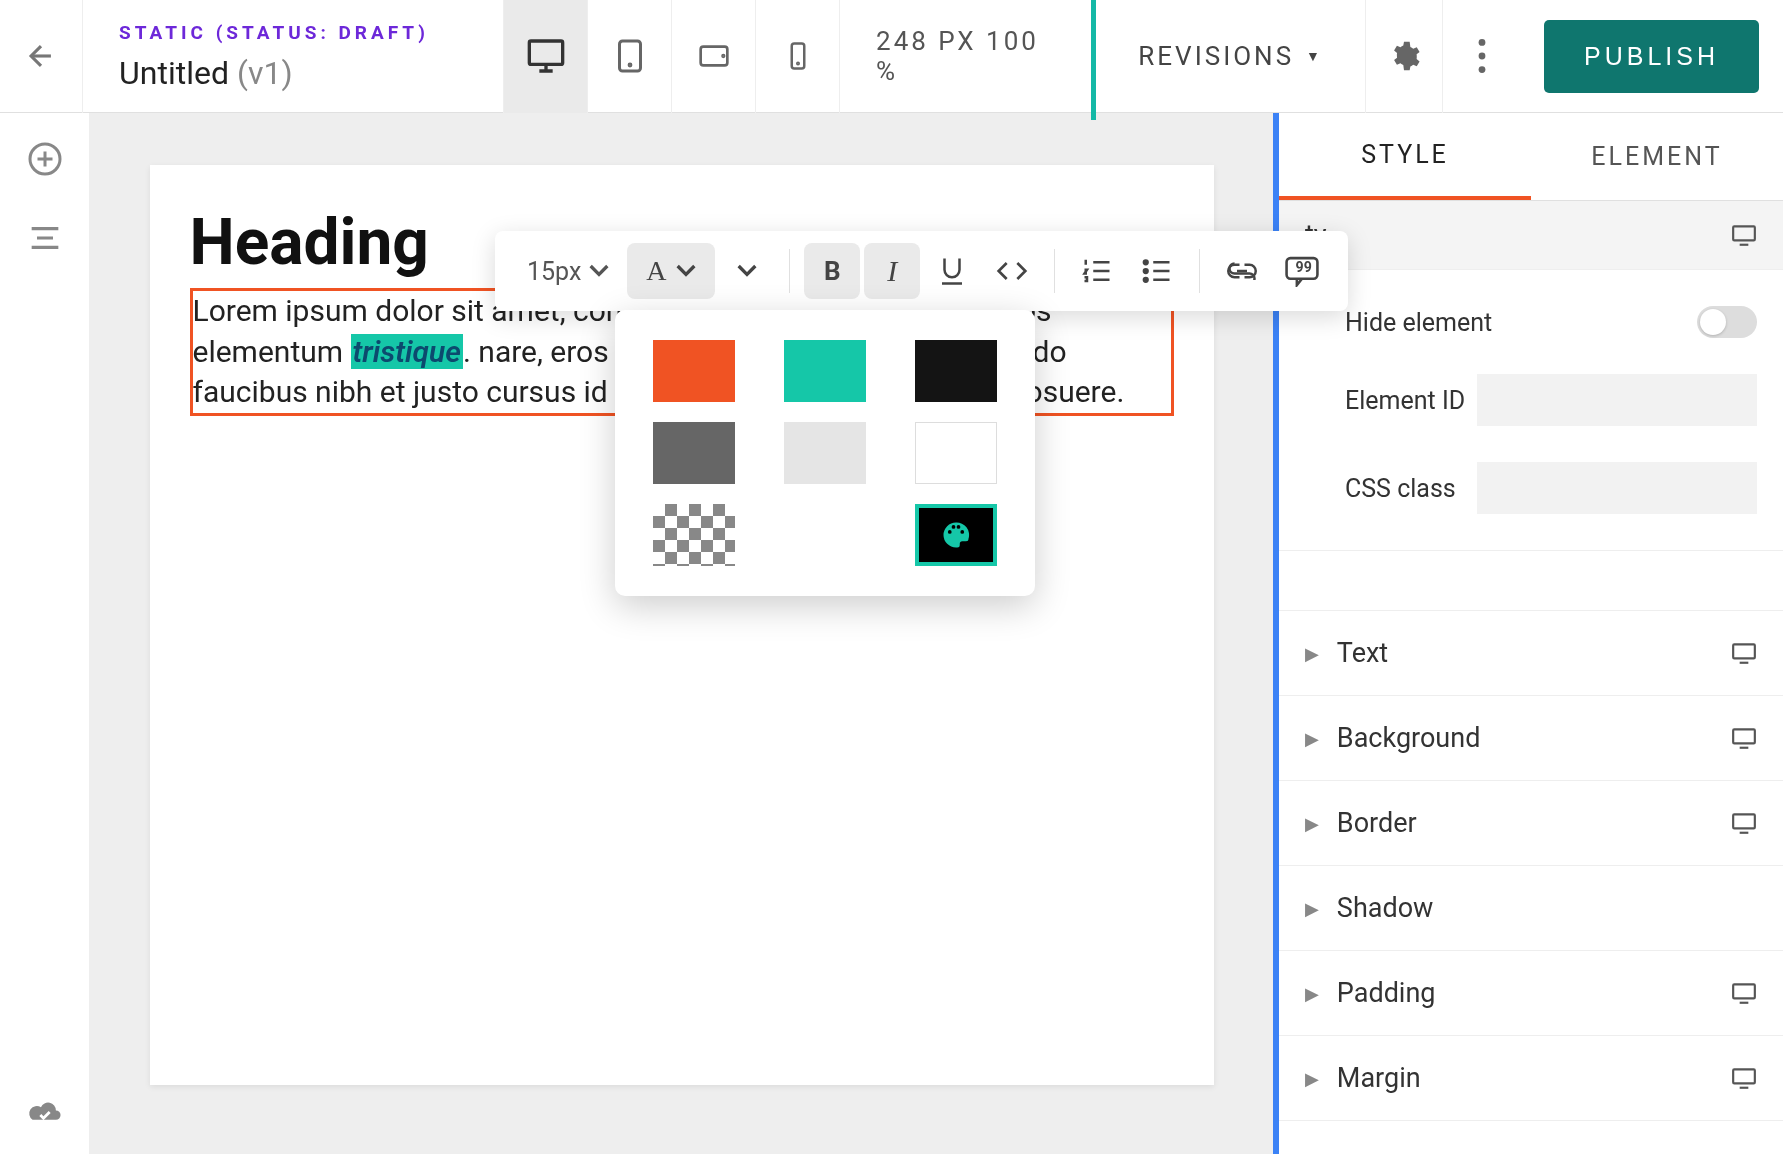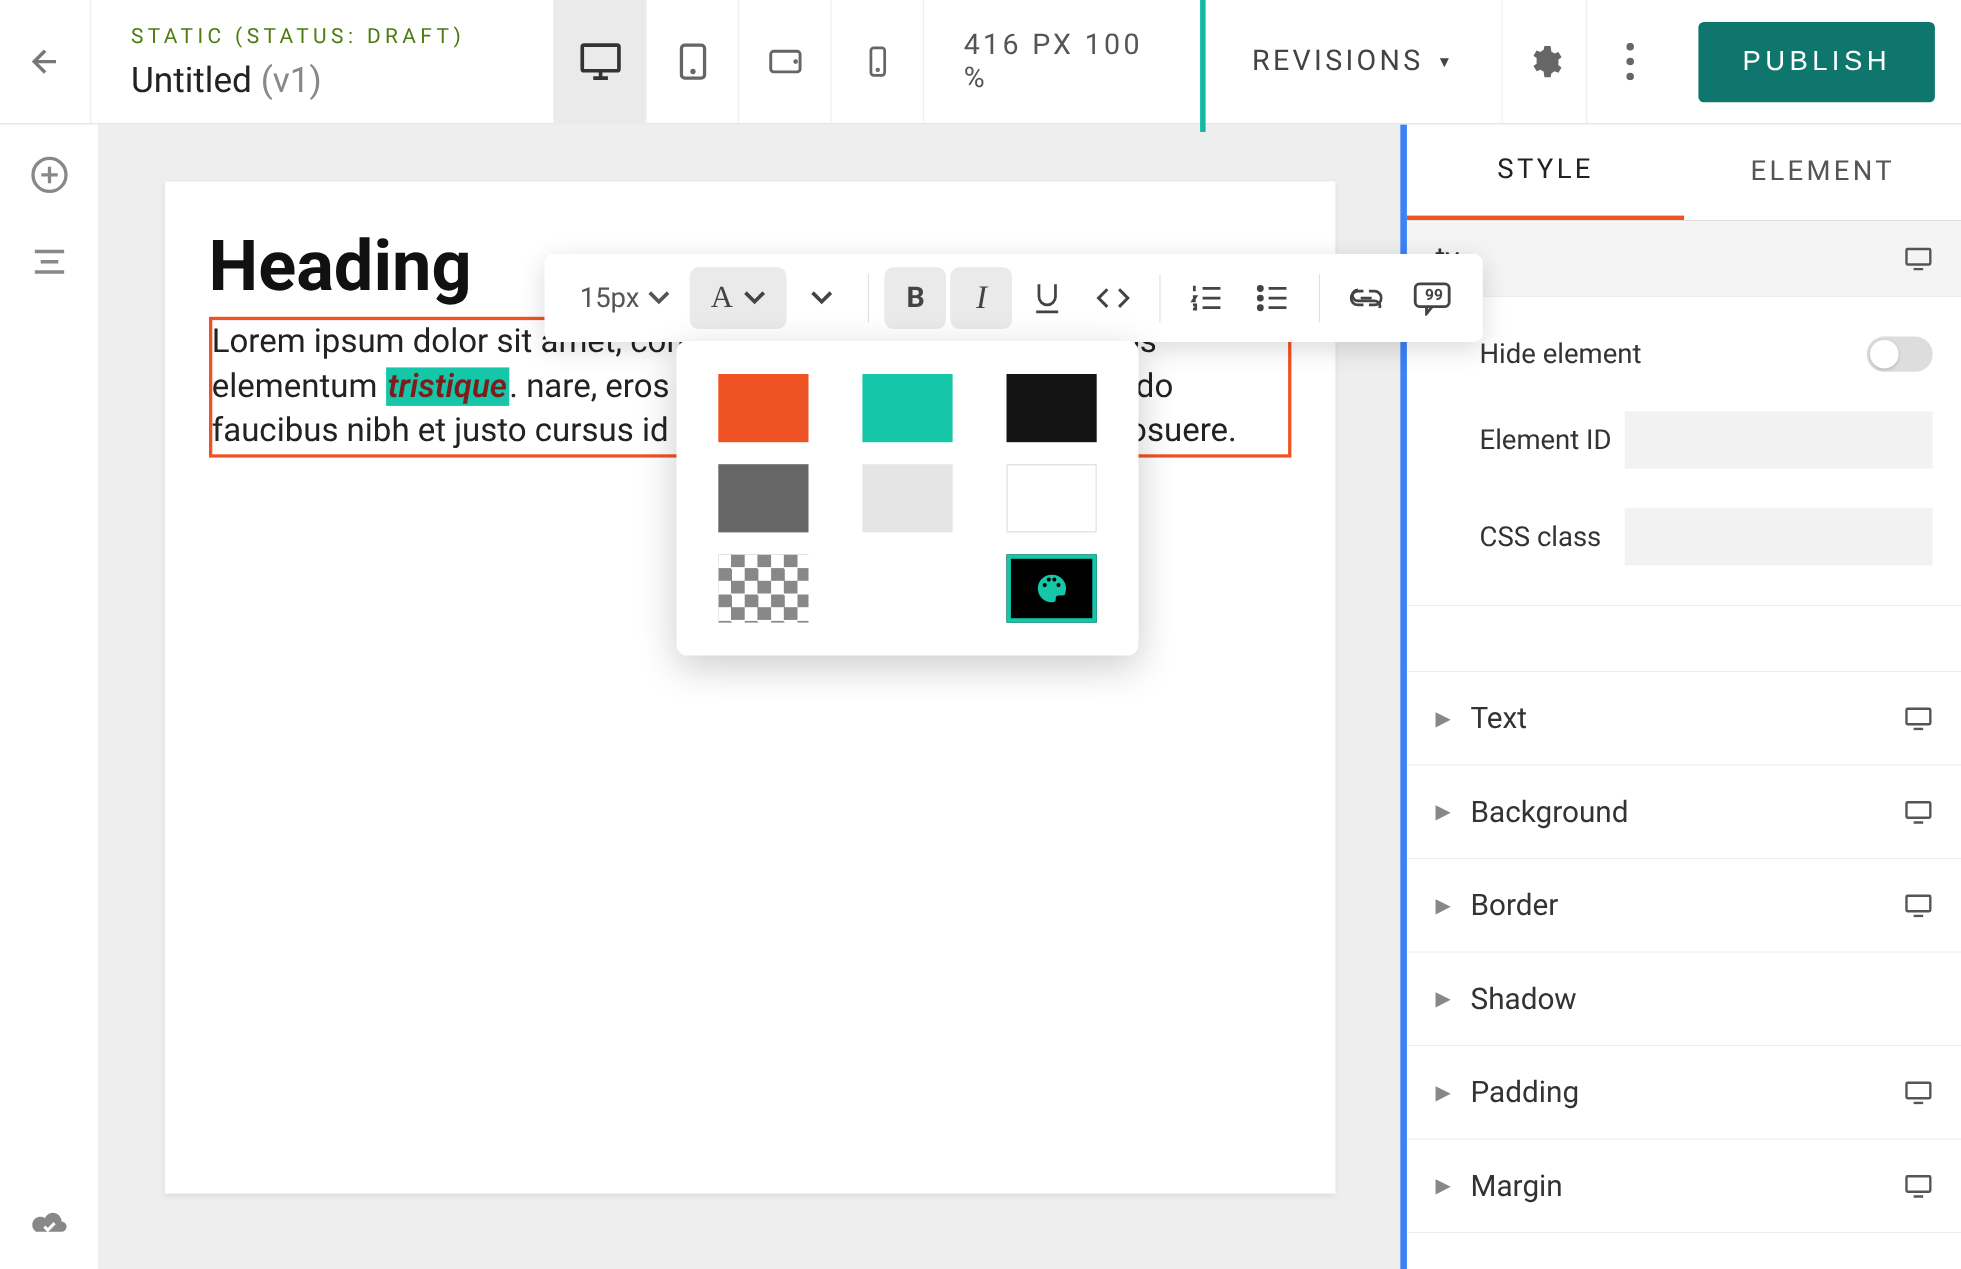--- a/index.html
+++ b/index.html
@@ -2,42 +2,42 @@
 <html><head>
 <meta charset="utf-8">
 <style>
 * { box-sizing: border-box; margin: 0; padding: 0; }
 body { font-family: -apple-system, BlinkMacSystemFont, "Segoe UI", Roboto, sans-serif; background: #f5f5f5; overflow: hidden; width: 1783px; height: 1154px; }
 
 
 .top-bar { position: absolute; top: 0; left: 0; right: 0; height: 113px; background: #fff; border-bottom: 1px solid #e0e0e0; display: flex; align-items: center; z-index: 5; }
 .back-btn { width: 90px; height: 113px; display: flex; align-items: center; justify-content: center; color: #777; cursor: pointer; border-right: 1px solid #eee; }
 .title-block { padding-left: 36px; flex: 0 0 auto; min-width: 420px; }
-.title-status { font-size: 19px; letter-spacing: 4px; color: #4d7c0f; text-transform: uppercase; margin-bottom: 10px; }
+.title-status { font-size: 19px; letter-spacing: 4px; color: #6d28d9; text-transform: uppercase; margin-bottom: 10px; font-weight: bold; }
 .title-name { font-size: 32px; color: #222; }
 .title-ver { color: #888; }
 .devices { display: flex; height: 113px; }
 .device-btn { width: 84px; height: 113px; display: flex; align-items: center; justify-content: center; color: #666; cursor: pointer; border-left: 1px solid #eee; }
 .device-btn.active { background: #eaeaea; color: #333; }
 .dims { padding: 0 36px; font-size: 26px; letter-spacing: 3px; color: #555; border-left: 1px solid #eee; height: 113px; display: flex; align-items: center; }
 .revisions { padding: 0 42px; font-size: 26px; letter-spacing: 3px; color: #444; height: 128px; display: flex; align-items: center; border-left: 5px solid #14b8a6; cursor: pointer; }
 .top-icon { width: 84px; height: 113px; display: flex; align-items: center; justify-content: center; color: #666; cursor: pointer; border-left: 1px solid #eee; }
 .publish-btn { margin: 0 24px; background: #0f766e; color: #fff; font-size: 25px; letter-spacing: 4px; padding: 22px 40px; border-radius: 5px; border: none; cursor: pointer; }
 
 
 .left-rail { position: absolute; top: 113px; left: 0; width: 90px; bottom: 0; background: #fff; border-right: 1px solid #eee; display: flex; flex-direction: column; align-items: center; padding-top: 28px; gap: 48px; }
 .rail-icon { color: #888; cursor: pointer; }
 .cloud-icon { position: absolute; bottom: 28px; color: #888; }
 
 
 .canvas-area { position: absolute; top: 113px; left: 90px; right: 510px; bottom: 0; background: #eee; display: flex; justify-content: center; align-items: flex-start; padding-top: 52px; }
 .page { width: 1064px; height: 920px; background: #fff; box-shadow: 0 2px 6px rgba(0,0,0,0.08); padding: 40px; position: relative; }
 .heading { font-size: 64px; font-weight: 700; color: #111; margin-bottom: 8px; }
 .text-block { border: 3px solid #f05323; padding: 0; font-size: 30px; line-height: 1.35; color: #222; }
-.highlight { background: #15c7a8; color: #7f1d1d; font-style: italic; font-weight: 600; padding: 0 2px; }
+.highlight { background: #15c7a8; color: #0c4a6e; font-style: italic; font-weight: 600; padding: 0 2px; }
 
 
 .float-toolbar { position: absolute; top: 231px; left: 495px; background: #fff; border-radius: 8px; box-shadow: 0 6px 24px rgba(0,0,0,0.15); z-index: 20; }
 .toolbar-row { display: flex; align-items: center; padding: 12px 18px; gap: 4px; }
 .tb-btn { height: 56px; min-width: 56px; display: flex; align-items: center; justify-content: center; border-radius: 8px; cursor: pointer; color: #444; font-size: 26px; }
 .tb-btn.active { background: #eaeaea; }
 .tb-font { display: flex; align-items: center; gap: 8px; padding: 0 14px; height: 56px; color: #555; font-size: 25px; }
 .tb-sep { width: 1px; height: 44px; background: #e0e0e0; margin: 0 10px; }
 
 
@@ -108,21 +108,21 @@
           <circle cx="19" cy="12" r="0.6" fill="currentColor"></circle>
         </svg>
     </div>
     <div class="device-btn">
       <svg width="30" height="36" viewBox="0 0 24 24" fill="none" stroke="currentColor" stroke-width="2">
           <rect x="7" y="2" width="10" height="20" rx="2"></rect>
           <circle cx="12" cy="18" r="0.6" fill="currentColor"></circle>
         </svg>
     </div>
   </div>
-  <div class="dims">416 PX  100 %</div>
+  <div class="dims">248 PX  100 %</div>
   <div class="revisions">
     <span>REVISIONS</span>
     <span style="margin-left:12px;font-size:14px">▼</span>
   </div>
   <div class="top-icon">
     <svg width="34" height="34" viewBox="0 0 24 24" fill="currentColor">
         <path d="M12 8a4 4 0 100 8 4 4 0 000-8zm9 4a7 7 0 00-.1-1.2l2.1-1.6-2-3.4-2.5 1a7 7 0 00-2-1.2L16 2h-4l-.5 2.6a7 7 0 00-2 1.2l-2.5-1-2 3.4 2.1 1.6A7 7 0 007 12c0 .4 0 .8.1 1.2L5 14.8l2 3.4 2.5-1a7 7 0 002 1.2L12 22h4l.5-2.6a7 7 0 002-1.2l2.5 1 2-3.4-2.1-1.6c.1-.4.1-.8.1-1.2z"></path>
       </svg>
   </div>
   <div class="top-icon">

